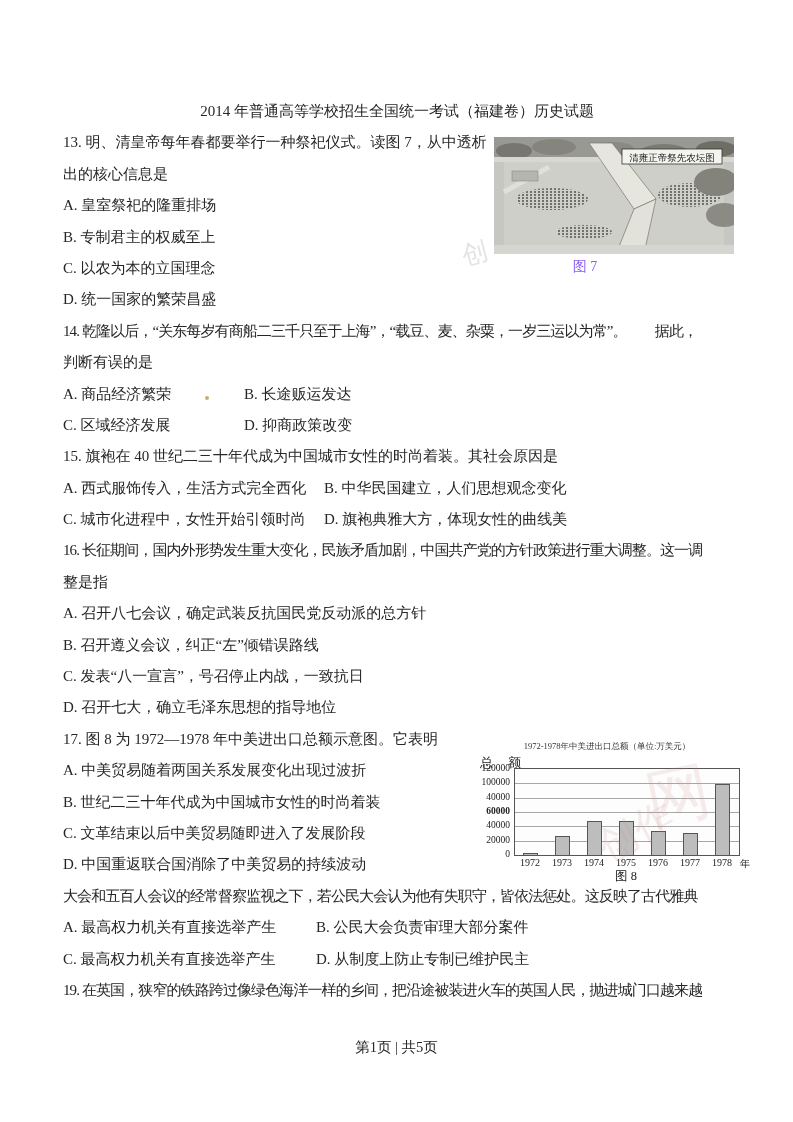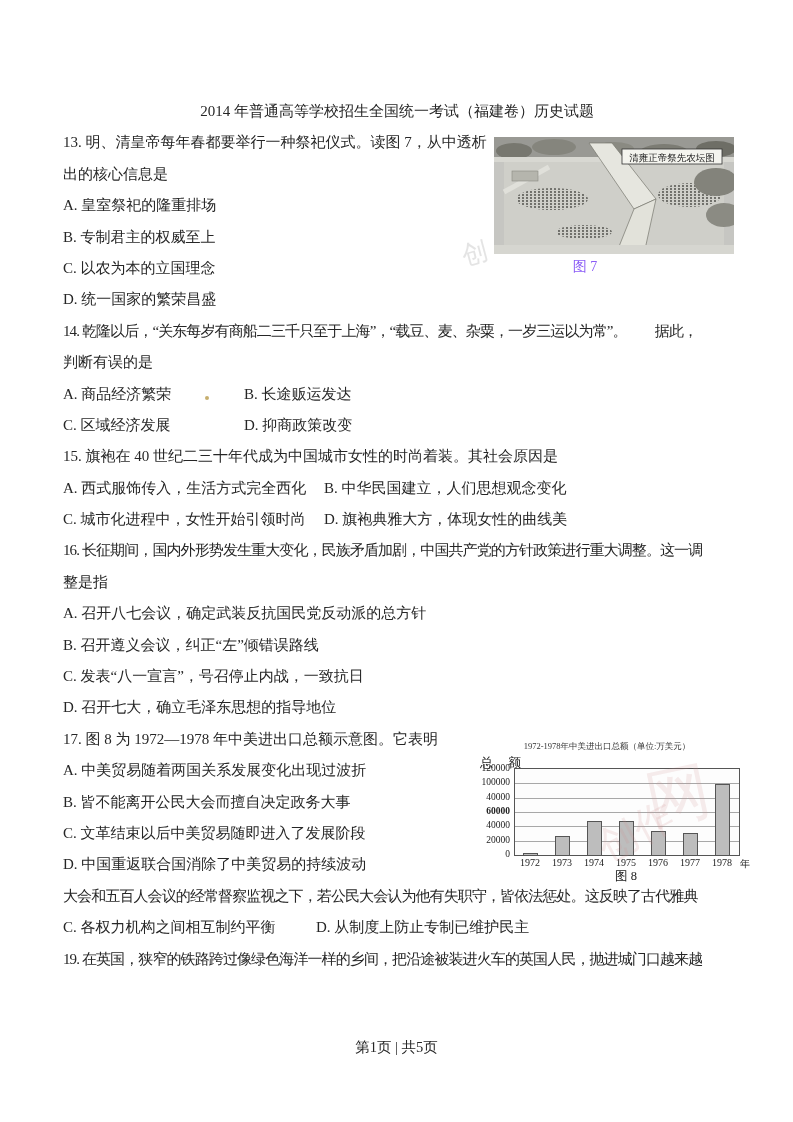--- a/index.html
+++ b/index.html
@@ -69,26 +69,27 @@
 
     <div class="line tight">16. 长征期间，国内外形势发生重大变化，民族矛盾加剧，中国共产党的方针政策进行重大调整。这一调</div>
     <div class="line">整是指</div>
     <div class="line">A. 召开八七会议，确定武装反抗国民党反动派的总方针</div>
     <div class="line">B. 召开遵义会议，纠正“左”倾错误路线</div>
     <div class="line">C. 发表“八一宣言”，号召停止内战，一致抗日</div>
     <div class="line">D. 召开七大，确立毛泽东思想的指导地位</div>
 
     <div class="line">17. 图 8 为 1972—1978 年中美进出口总额示意图。它表明</div>
     <div class="line">A. 中美贸易随着两国关系发展变化出现过波折</div>
-    <div class="line">B. 皆不能离开公民大会而擅自决定政务大事</div>
+    <div class="line">B. 世纪二三十年代成为中国城市女性的时尚着装</div>
     <div class="line">C. 文革结束以后中美贸易随即进入了发展阶段</div>
     <div class="line">D. 中国重返联合国消除了中美贸易的持续波动</div>
 
     <div class="line tight">大会和五百人会议的经常督察监视之下，若公民大会认为他有失职守，皆依法惩处。这反映了古代雅典</div>
-    <div class="line"><span class="c1-18">C. 各权力机构之间相互制约平衡</span><span>D. 从制度上防止专制已维护民主</span></div>
+    <div class="line"><span class="c1-18">A. 最高权力机关有直接选举产生</span><span>B. 公民大会负责审理大部分案件</span></div>
+    <div class="line"><span class="c1-18">C. 最高权力机关有直接选举产生</span><span>D. 从制度上防止专制已维护民主</span></div>
 
     <div class="line tight">19. 在英国，狭窄的铁路跨过像绿色海洋一样的乡间，把沿途被装进火车的英国人民，抛进城门口越来越</div>
   </div>
 
   <div class="fig7">
     <svg width="240" height="117" viewBox="0 0 240 117">
       <defs>
         <pattern id="dots" width="4" height="3" patternUnits="userSpaceOnUse">
           <circle cx="1" cy="1" r="0.9" fill="#44443f"></circle>
         </pattern>

